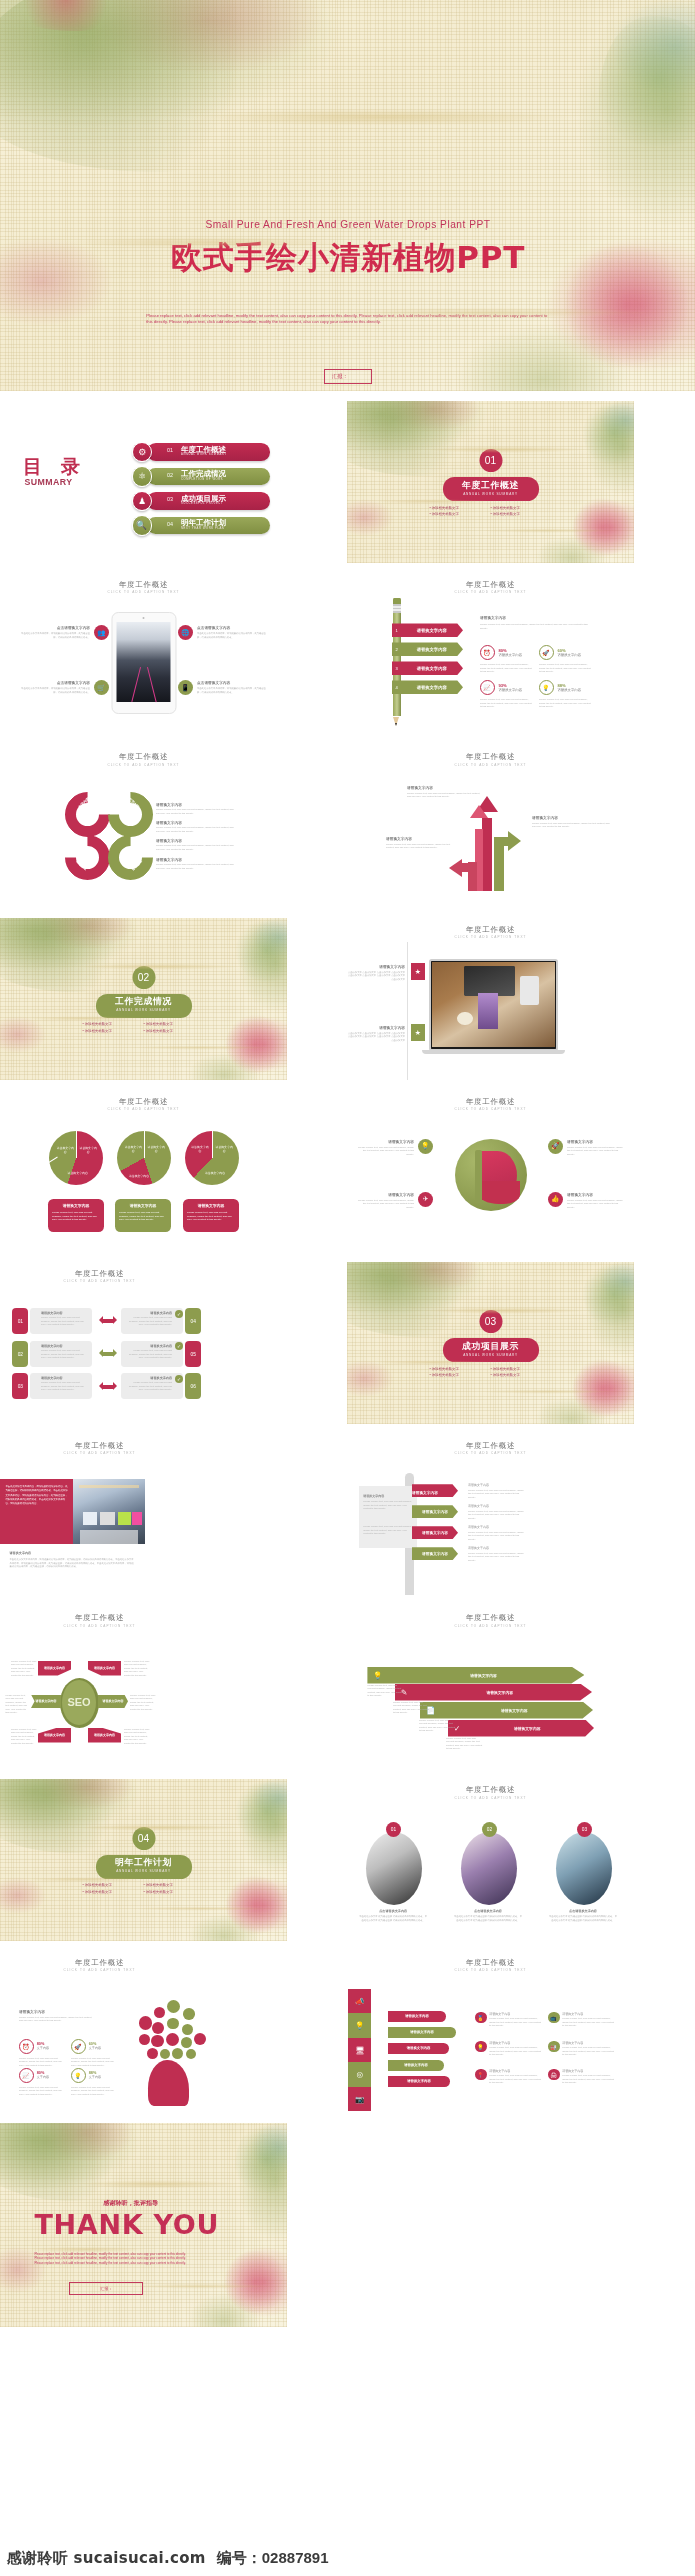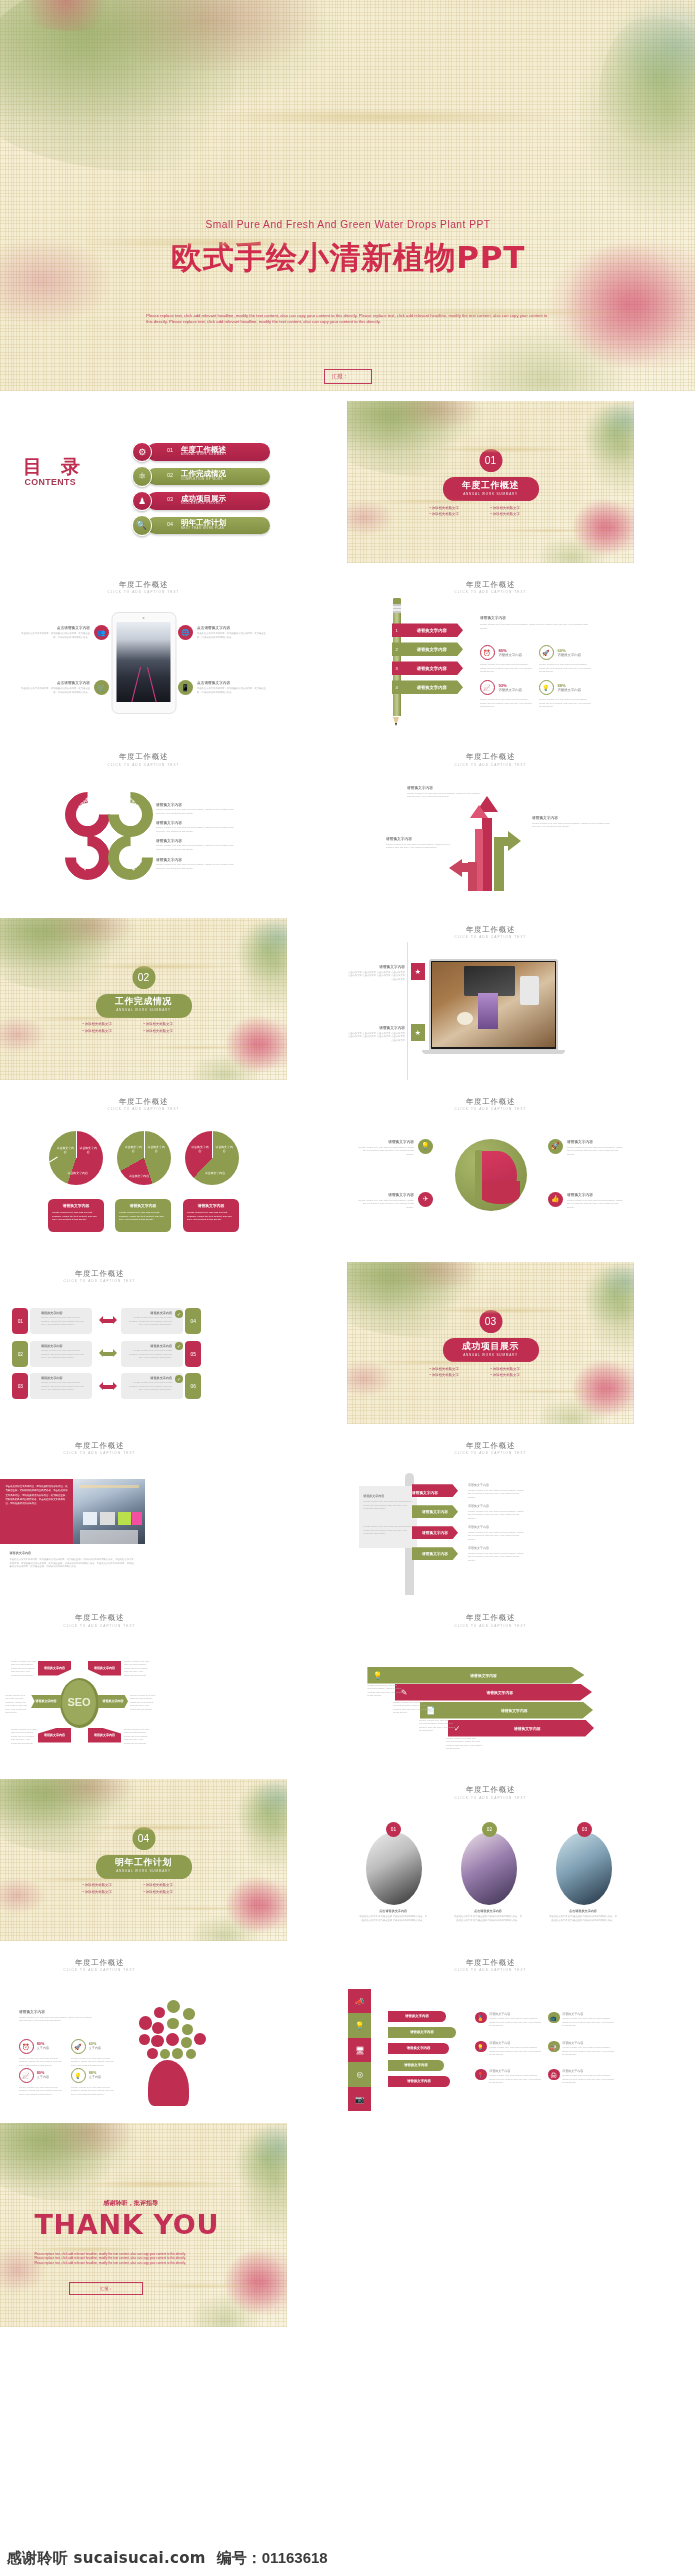--- a/index.html
+++ b/index.html
@@ -142,21 +142,21 @@
   <div class="ts-main">欧式手绘小清新植物PPT</div>
   <div class="ts-body">Please replace text, click add relevant headline, modify the text content, also can copy your content to this directly. Please replace text, click add relevant headline, modify the text content, also can copy your content to this directly. Please replace text, click add relevant headline, modify the text content, also can copy your content to this directly.</div>
   <div class="ts-btn">汇报：</div>
 </div>
 
 <div class="deck">
 
 <div class="row" style="margin-top:10.2px;">
   <div class="slide">
     <div class="toc-title">目 录</div>
-    <div class="toc-en">CONTENTS</div>
+    <div class="toc-en">SUMMARY</div>
     <div class="toc-list">
 
       <div class="toc-item">
         <div class="toc-bar red"></div>
         <div class="toc-circ red">⚙</div>
         <div class="toc-num">01</div>
         <div class="toc-cn">年度工作概述</div>
         <div class="toc-en2">ANNUAL  WORK  SUMMARY</div>
       </div>
 
@@ -973,15 +973,15 @@
     <div style="position:absolute;left:24%;top:78%;width:26%;border:0.7px solid #c33a5c;color:#c33a5c;font-size:4.1px;padding:2.7px 4.1px;text-align:center;">汇报：</div>
   </div>
   <div class="gap-col"></div>
   <div class="slide" style="height:204px;"></div>
 </div>
 
 </div>
 
 <div class="footer">
   <span class="fx">感谢聆听 sucaisucai.com</span>
-  <span class="fid">编号：01163618</span>
+  <span class="fid">编号：02887891</span>
 </div>
 
 
 </body></html>

